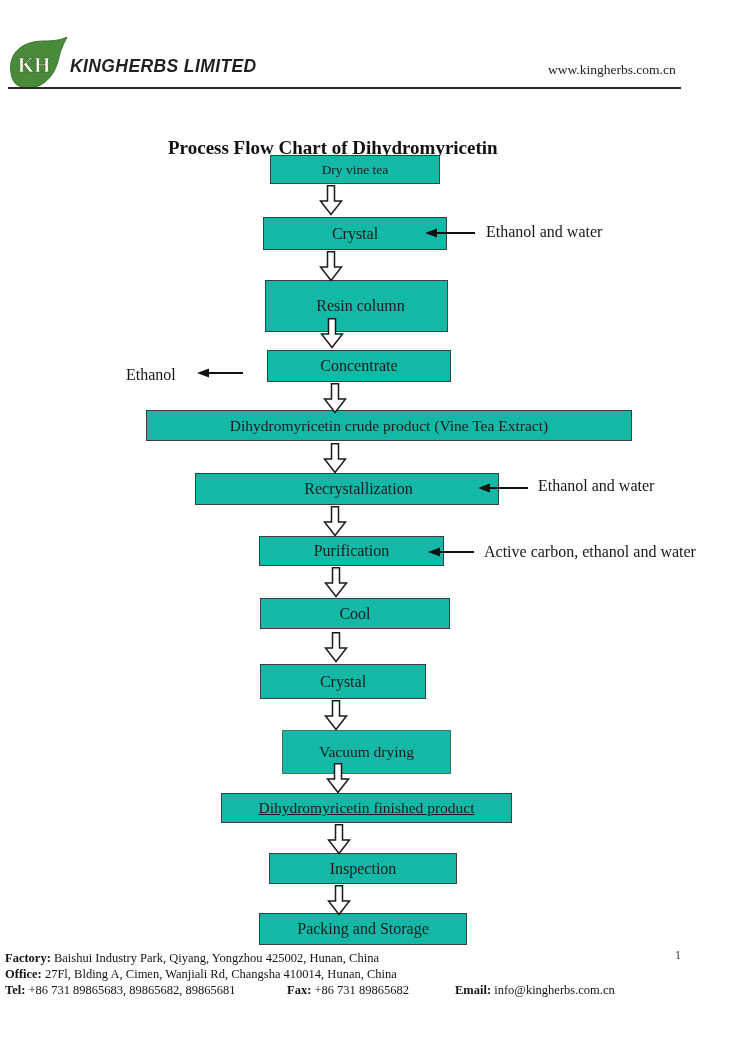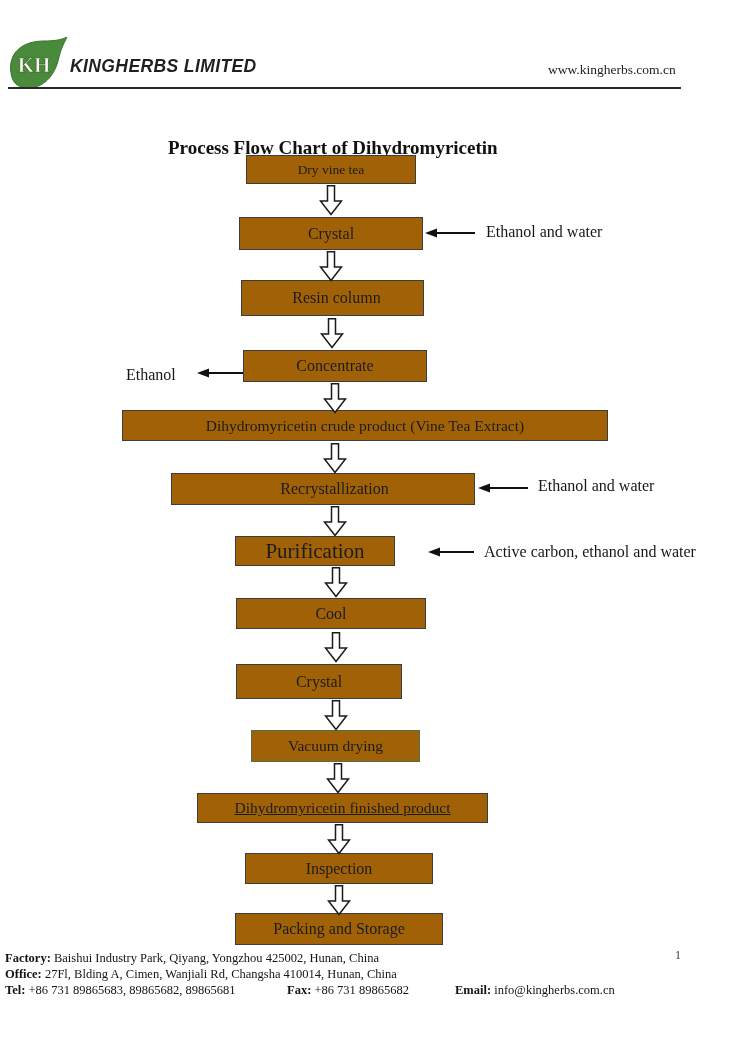--- a/index.html
+++ b/index.html
@@ -16,23 +16,23 @@
     letter-spacing:.4px;color:#1f1f1f;
   }
   .website{font-size:13.5px;color:#222;}
   .header-rule{height:2px;background:#282828;}
 
   
   .doc-title{font-size:19px;font-weight:bold;color:#111;white-space:nowrap;margin-top:20px;}
 
   
   .flow-box{
-    border:1.6px solid #3d3d3d;background:#a16207;
+    border:1.6px solid #3d3d3d;background:#14b8a6;
     display:flex;align-items:center;justify-content:center;
-    text-align:center;box-sizing:border-box;white-space:nowrap;color:#1c1c1c;
+    text-align:center;box-sizing:border-box;white-space:nowrap;color:#1c1c1c;margin-left:24px;
   }
   .flow-box.greenish{border-color:#51704f;}
 
   .side-label{font-size:16px;color:#171717;white-space:nowrap;}
 
   
   .foot-line{font-size:12.5px;color:#141414;white-space:nowrap;}
   .foot-line b{font-weight:bold;}
   .page-num{font-size:12px;color:#3a3a3a;}
 </style>
@@ -52,49 +52,49 @@
 <div class="abs doc-title" style="left:168px;top:117px;">Process Flow Chart of Dihydromyricetin</div>
 
 <div class="abs flow-box" style="left:246px;top:155px;width:170px;height:29px;font-size:13.5px;">
   <span>Dry vine tea</span>
 </div>
 
 <div class="abs flow-box" style="left:239px;top:217px;width:184px;height:33px;font-size:16px;">
   <span>Crystal</span>
 </div>
 
-<div class="abs flow-box" style="left:241px;top:280px;width:183px;height:36px;font-size:16px;padding-left:8px;">
+<div class="abs flow-box" style="left:241px;top:280px;width:183px;height:52px;font-size:16px;padding-left:8px;">
   <span>Resin column</span>
 </div>
 
 <div class="abs flow-box" style="left:243px;top:350px;width:184px;height:32px;font-size:16px;">
   <span>Concentrate</span>
 </div>
 
 <div class="abs flow-box" style="left:122px;top:410px;width:486px;height:31px;font-size:15.5px;">
   <span>Dihydromyricetin crude product (Vine Tea Extract)</span>
 </div>
 
 <div class="abs flow-box" style="left:171px;top:473px;width:304px;height:32px;font-size:16px;padding-left:23px;">
   <span>Recrystallization</span>
 </div>
 
-<div class="abs flow-box" style="left:235px;top:536px;width:160px;height:30px;font-size:21px;">
+<div class="abs flow-box" style="left:235px;top:536px;width:185px;height:30px;font-size:16px;">
   <span>Purification</span>
 </div>
 
 <div class="abs flow-box" style="left:236px;top:598px;width:190px;height:31px;font-size:16px;">
   <span>Cool</span>
 </div>
 
 <div class="abs flow-box" style="left:236px;top:664px;width:166px;height:35px;font-size:16px;">
   <span>Crystal</span>
 </div>
 
-<div class="abs flow-box greenish" style="left:251px;top:730px;width:169px;height:32px;font-size:15.5px;">
+<div class="abs flow-box greenish" style="left:258px;top:730px;width:169px;height:44px;font-size:15.5px;">
   <span>Vacuum drying</span>
 </div>
 
 <div class="abs flow-box" style="left:197px;top:793px;width:291px;height:30px;font-size:15.5px;text-decoration:underline;">
   <span>Dihydromyricetin finished product</span>
 </div>
 
 <div class="abs flow-box" style="left:245px;top:853px;width:188px;height:31px;font-size:16px;">
   <span>Inspection</span>
 </div>

